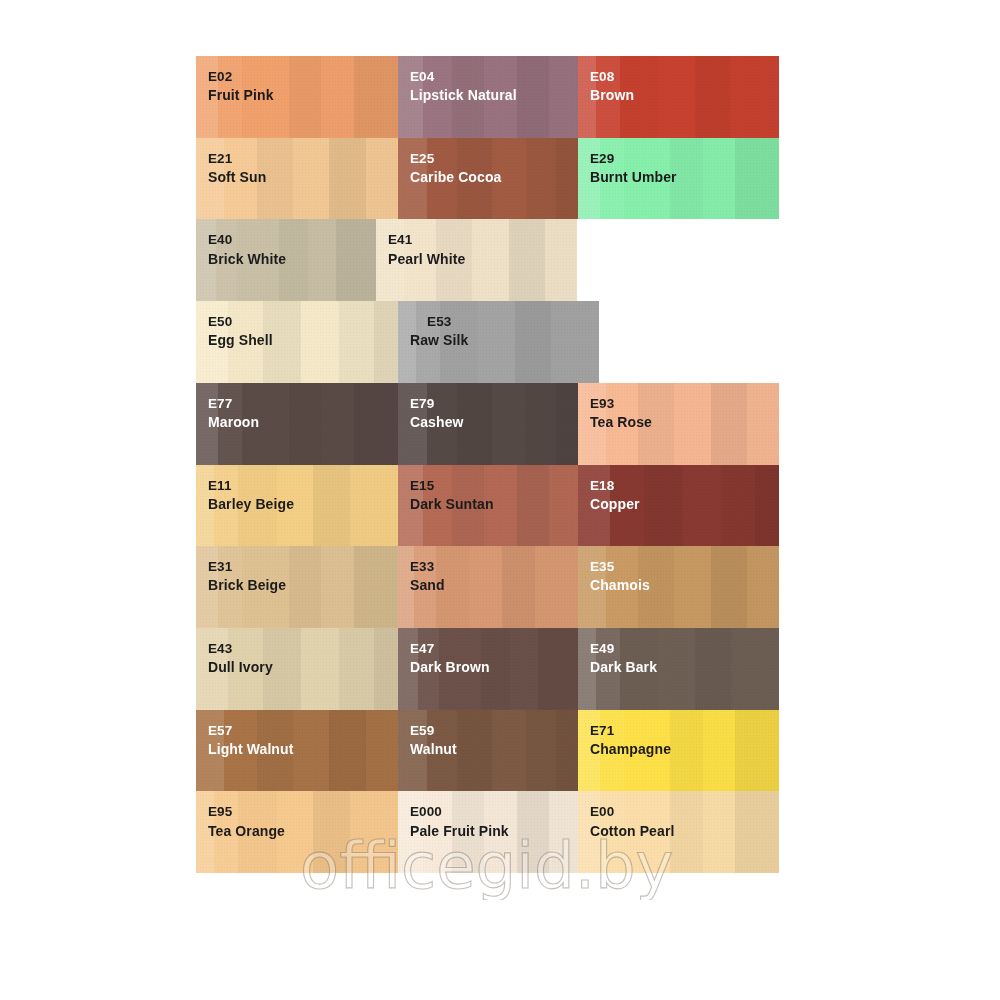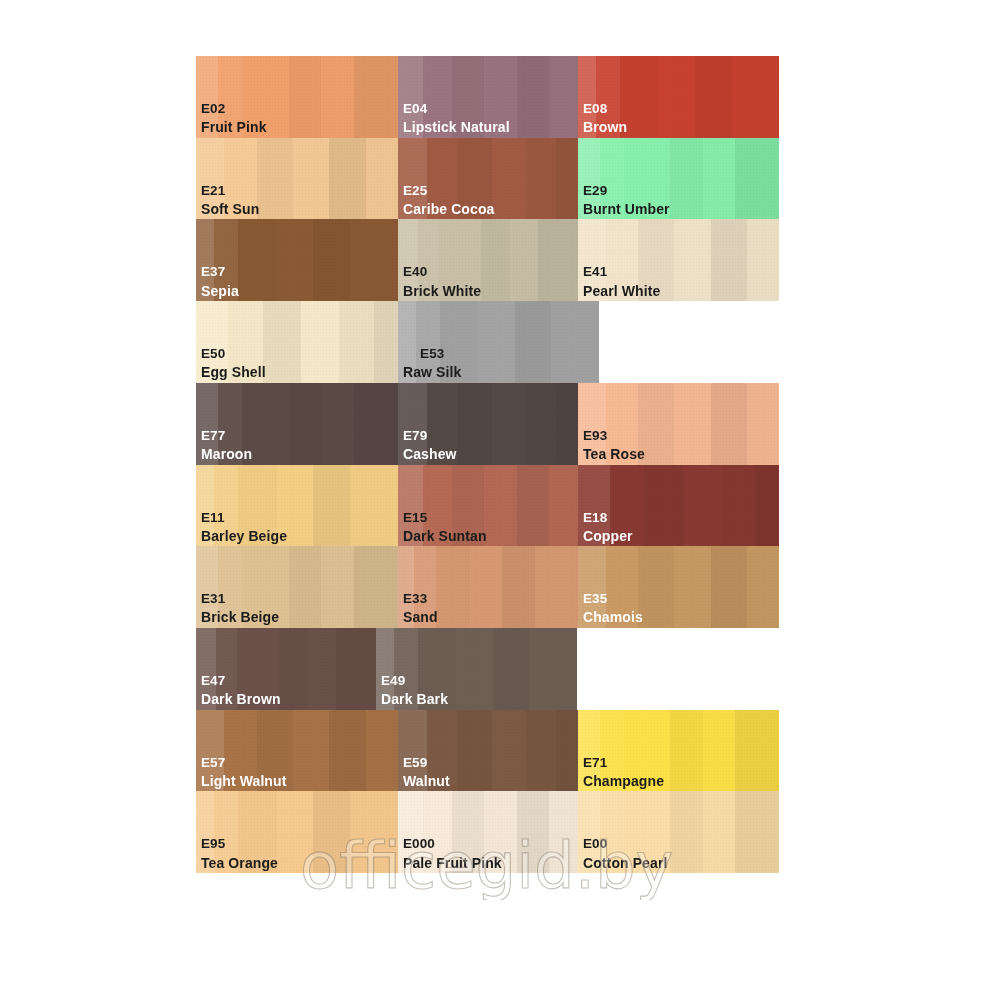--- a/index.html
+++ b/index.html
@@ -101,24 +101,23 @@
     position:absolute;inset:0;pointer-events:none;
     opacity:.16;
     background-image:
       radial-gradient(rgba(0,0,0,.25) .6px, transparent .7px),
       radial-gradient(rgba(255,255,255,.25) .6px, transparent .7px);
     background-size:3px 3px, 4px 4px;
     background-position:0 0, 2px 1px;
   }
   .labels{
     position:absolute;
-    left:5px;top:11px;
+    left:12px;top:11px;
     z-index:3;
     line-height:1.42;
-    margin-top:32px;
   }
   .code{
     font-size:13.5px;
     font-weight:bold;
     letter-spacing:.1px;
     white-space:nowrap;
   }
   .name{
     font-size:14px;
     font-weight:bold;
@@ -195,28 +194,20 @@
       <div class="swatch c3 dark-text" style="background: #86efac;">
         <div class="bands v1"></div>
         <div class="grain"></div>
         <div class="labels">
           <div class="code">E29</div>
           <div class="name">Burnt Umber</div>
         </div>
       </div>
     </div>
     <div class="swatch-row">
-      <div class="swatch c1 light-text" style="background: rgb(139, 90, 52);">
-        <div class="bands v3"></div>
-        <div class="grain"></div>
-        <div class="labels">
-          <div class="code">E37</div>
-          <div class="name">Sepia</div>
-        </div>
-      </div>
       <div class="swatch c2 dark-text" style="background: rgb(201, 191, 166);">
         <div class="bands v1"></div>
         <div class="grain"></div>
         <div class="labels">
           <div class="code">E40</div>
           <div class="name">Brick White</div>
         </div>
       </div>
       <div class="swatch c3 dark-text" style="background: rgb(242, 228, 202);">
         <div class="bands v2"></div>
@@ -317,20 +308,28 @@
       <div class="swatch c3 light-text" style="background: rgb(201, 154, 99);">
         <div class="bands v2"></div>
         <div class="grain"></div>
         <div class="labels">
           <div class="code">E35</div>
           <div class="name">Chamois</div>
         </div>
       </div>
     </div>
     <div class="swatch-row">
+      <div class="swatch c1 dark-text" style="background: rgb(228, 213, 176);">
+        <div class="bands v4"></div>
+        <div class="grain"></div>
+        <div class="labels">
+          <div class="code">E43</div>
+          <div class="name">Dull Ivory</div>
+        </div>
+      </div>
       <div class="swatch c2 light-text" style="background: rgb(107, 81, 73);">
         <div class="bands v1"></div>
         <div class="grain"></div>
         <div class="labels">
           <div class="code">E47</div>
           <div class="name">Dark Brown</div>
         </div>
       </div>
       <div class="swatch c3 light-text" style="background: rgb(110, 95, 85);">
         <div class="bands v3"></div>

